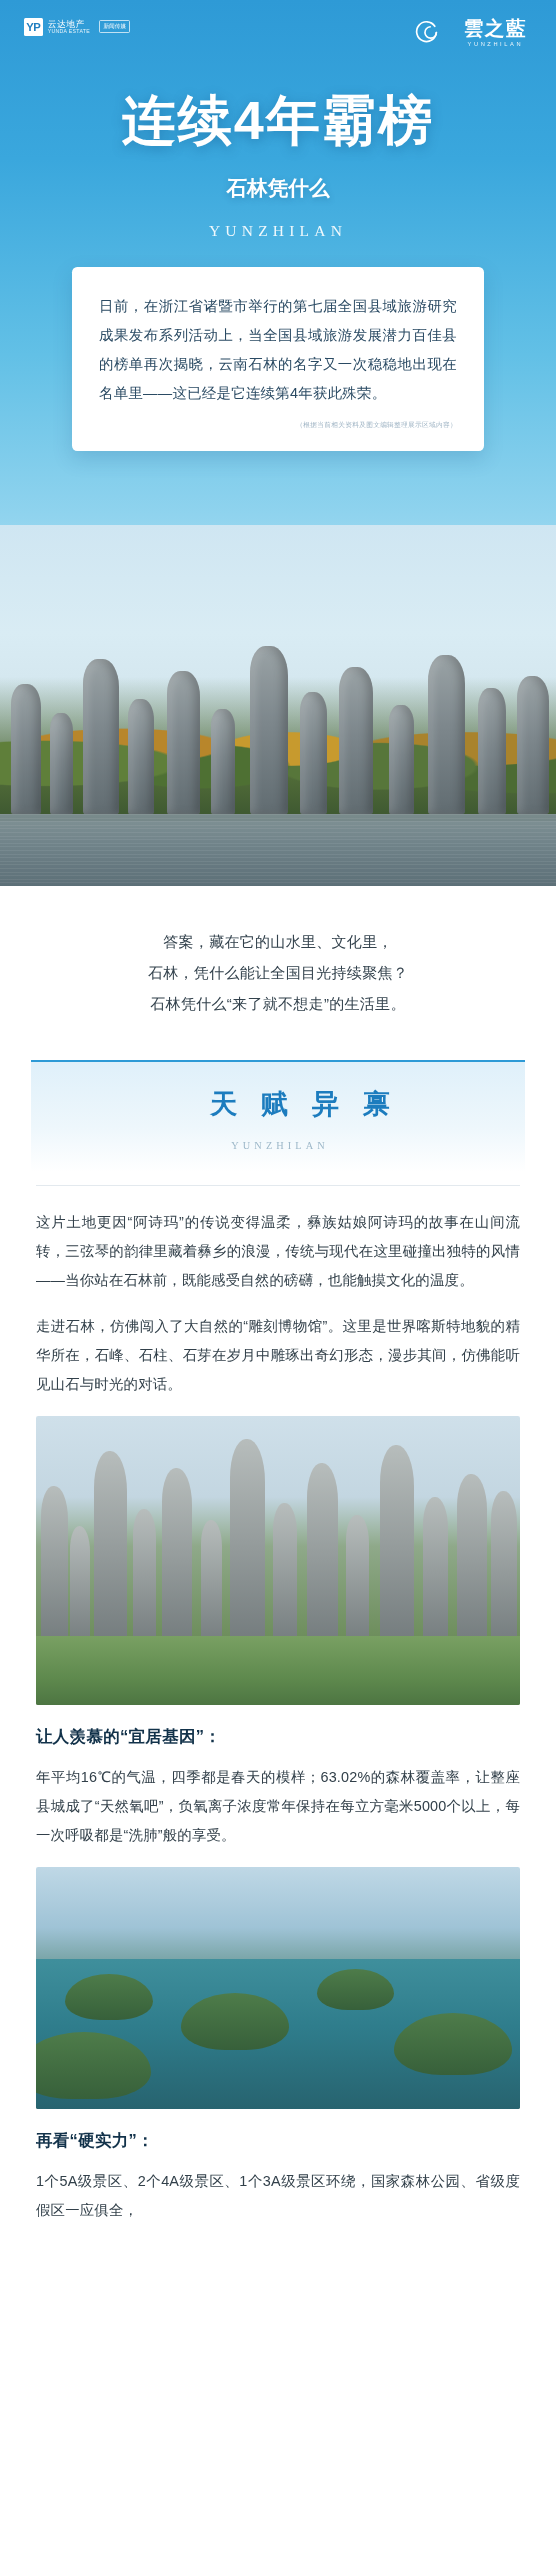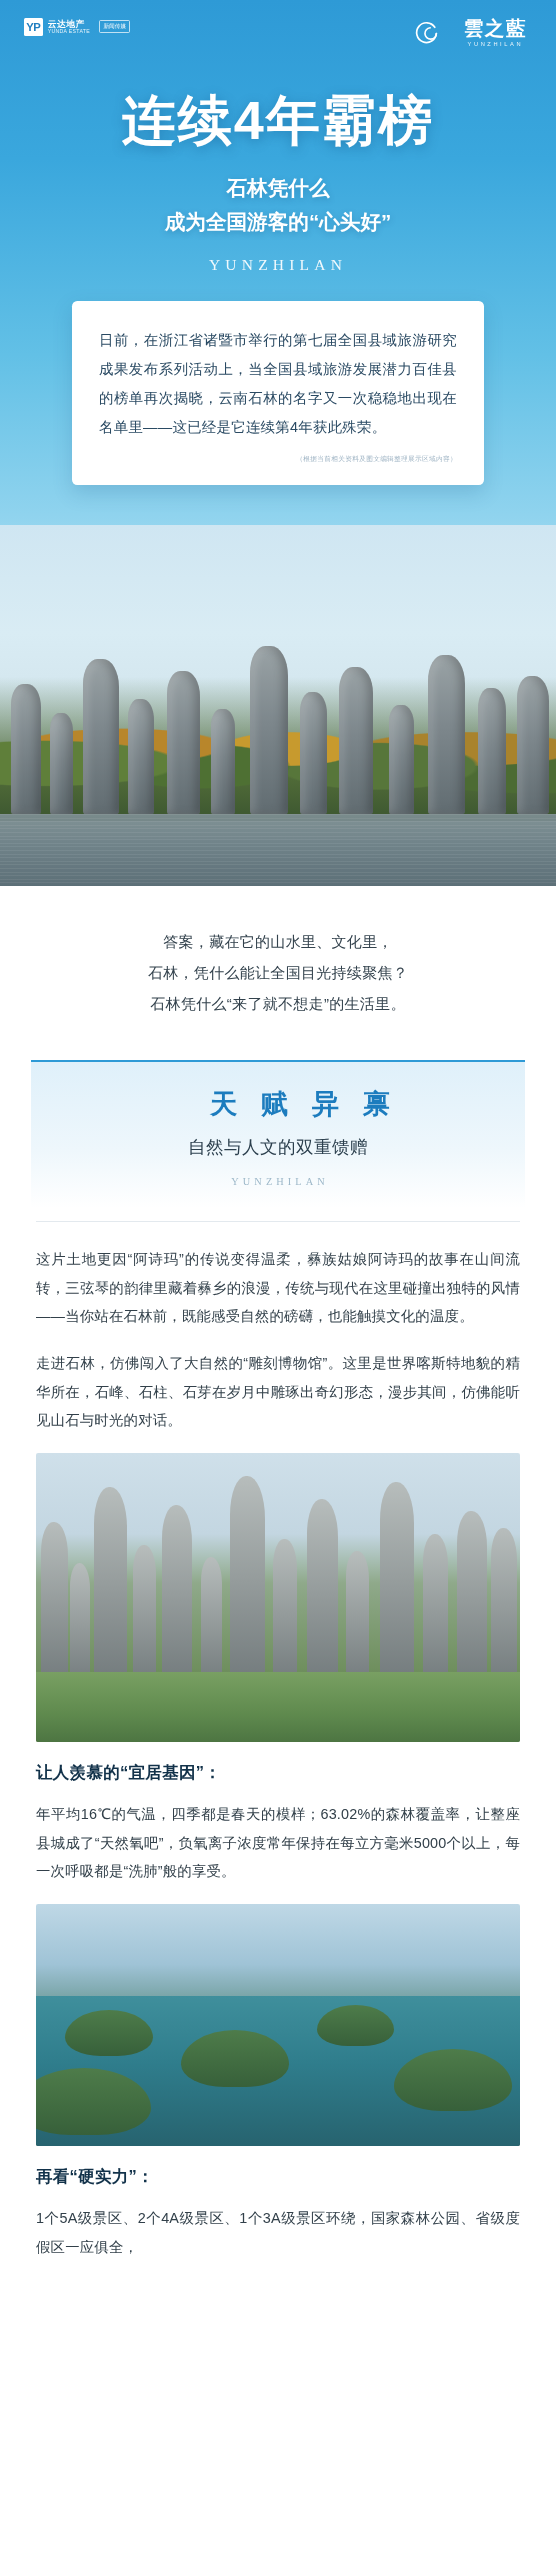--- a/index.html
+++ b/index.html
@@ -51,41 +51,41 @@
   }
   .brand-left .ltext {
     display: flex;
     flex-direction: column;
     justify-content: center;
     line-height: 1.15;
   }
   .brand-left .ltext .l1 {
     font-size: 8.8px;
     color: #ffffff;
-    font-weight: bold;
+    font-weight: normal;
     letter-spacing: 0.5px;
   }
   .brand-left .ltext .l2 {
     font-size: 5.2px;
     color: rgba(255,255,255,.88);
     letter-spacing: 0.3px;
   }
   .brand-left .badge {
     margin-left: 4.1px;
     font-size: 5.7px;
     color: #ffffff;
     border: 0.5px solid rgba(255,255,255,.7);
     border-radius: 1.5px;
     padding: 1.5px 3.1px;
     white-space: nowrap;
   }
 
   .brand-right {
     display: flex;
-    align-items: flex-end;
+    align-items: center;
     gap: 24px;
     padding-top: 1px;
   }
   .brand-right .swirl {
     width: 27px; height: 27px;
     position: relative;
   }
   .brand-right .rtext .r1 {
     font-size: 19.6px;
     color: #ffffff;
@@ -325,21 +325,20 @@
           <div class="r1">雲之藍</div>
           <div class="r2">YUNZHILAN</div>
         </div>
       </div>
     </div>
 
     <div class="hero-title">连续4年霸榜</div>
 
     <div class="hero-sub">
       <div>石林凭什么</div>
-      <div>成为全国游客的“心头好”</div>
     </div>
 
     <div class="hero-pinyin">YUNZHILAN</div>
 
     <div class="hero-card">
       <p>日前，在浙江省诸暨市举行的第七届全国县域旅游研究成果发布系列活动上，当全国县域旅游发展潜力百佳县的榜单再次揭晓，云南石林的名字又一次稳稳地出现在名单里——这已经是它连续第4年获此殊荣。</p>
       <div class="note">（根据当前相关资料及图文编辑整理展示区域内容）</div>
     </div>
 
     <div class="hero-photo">
@@ -365,21 +364,20 @@
   </div>
 
   <div class="lead">
     <p>答案，藏在它的山水里、文化里，</p>
     <p>石林，凭什么能让全国目光持续聚焦？</p>
     <p>石林凭什么“来了就不想走”的生活里。</p>
   </div>
 
   <div class="section-head">
     <div class="t1">天 赋 异 禀</div>
-    <div class="t2">自然与人文的双重馈赠</div>
     <div class="t3">YUNZHILAN</div>
   </div>
   <div class="divider"></div>
 
   <div class="body">
 
     <p>这片土地更因“阿诗玛”的传说变得温柔，彝族姑娘阿诗玛的故事在山间流转，三弦琴的韵律里藏着彝乡的浪漫，传统与现代在这里碰撞出独特的风情——当你站在石林前，既能感受自然的磅礴，也能触摸文化的温度。</p>
     <p>走进石林，仿佛闯入了大自然的“雕刻博物馆”。这里是世界喀斯特地貌的精华所在，石峰、石柱、石芽在岁月中雕琢出奇幻形态，漫步其间，仿佛能听见山石与时光的对话。</p>
 
     <div class="photo p1">

